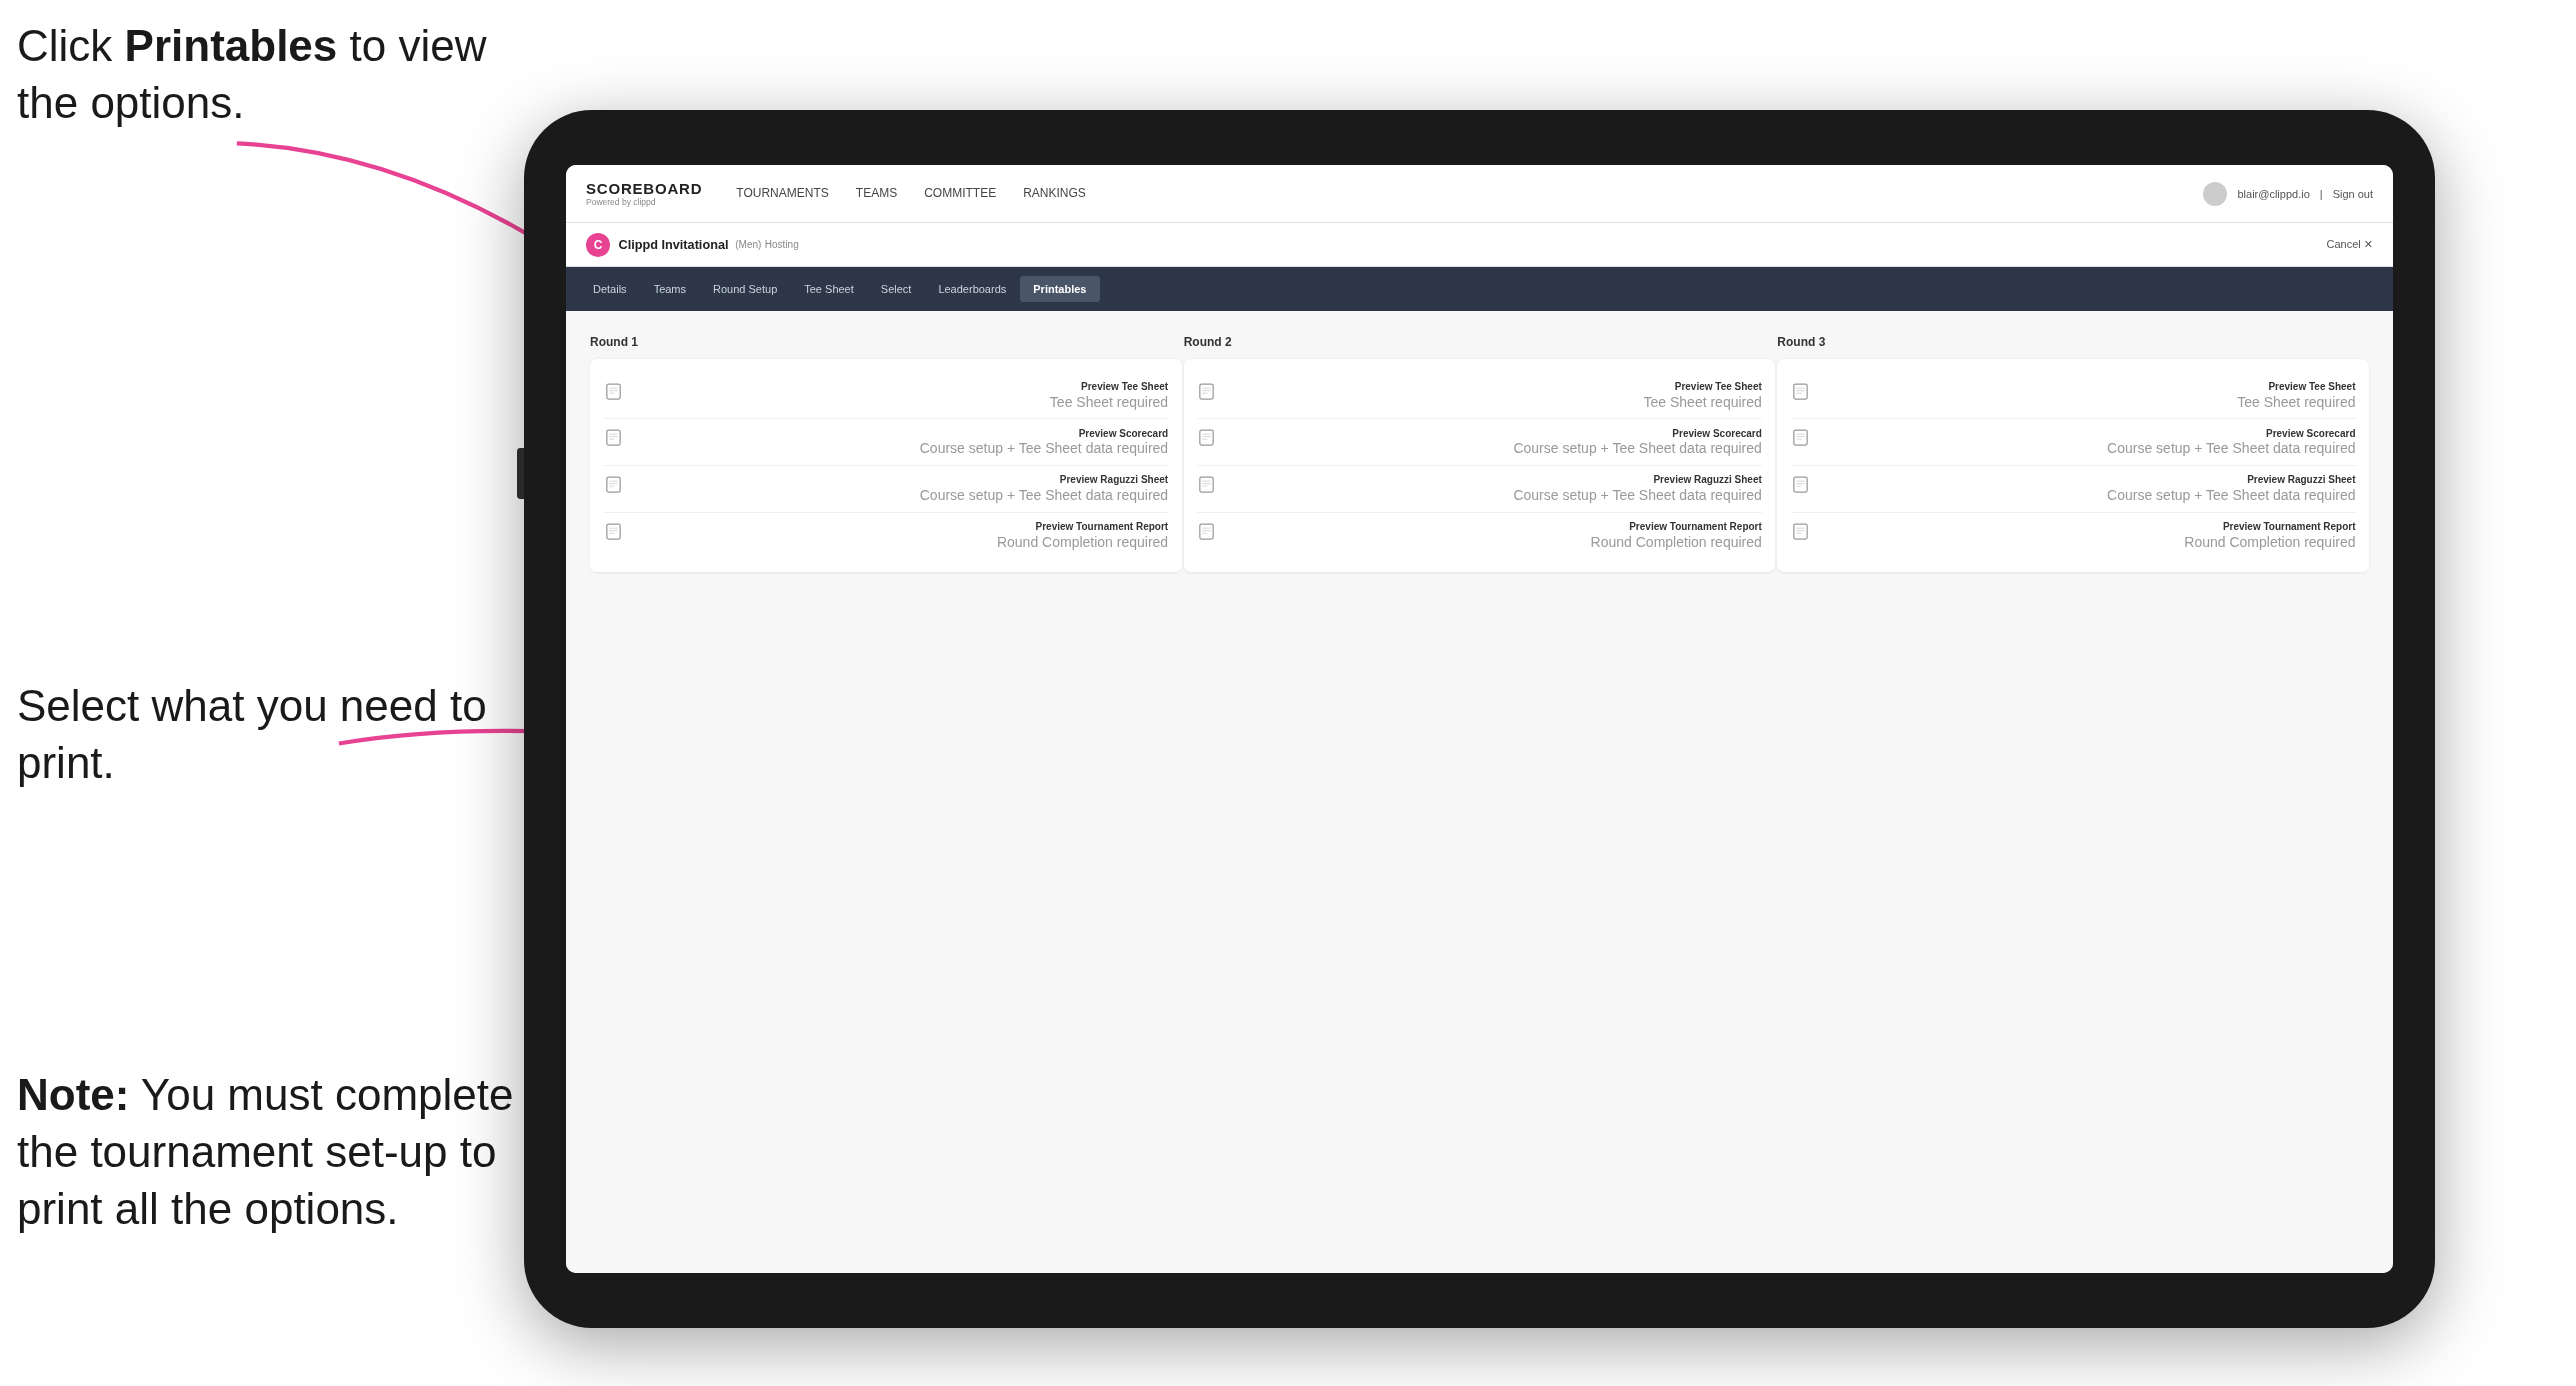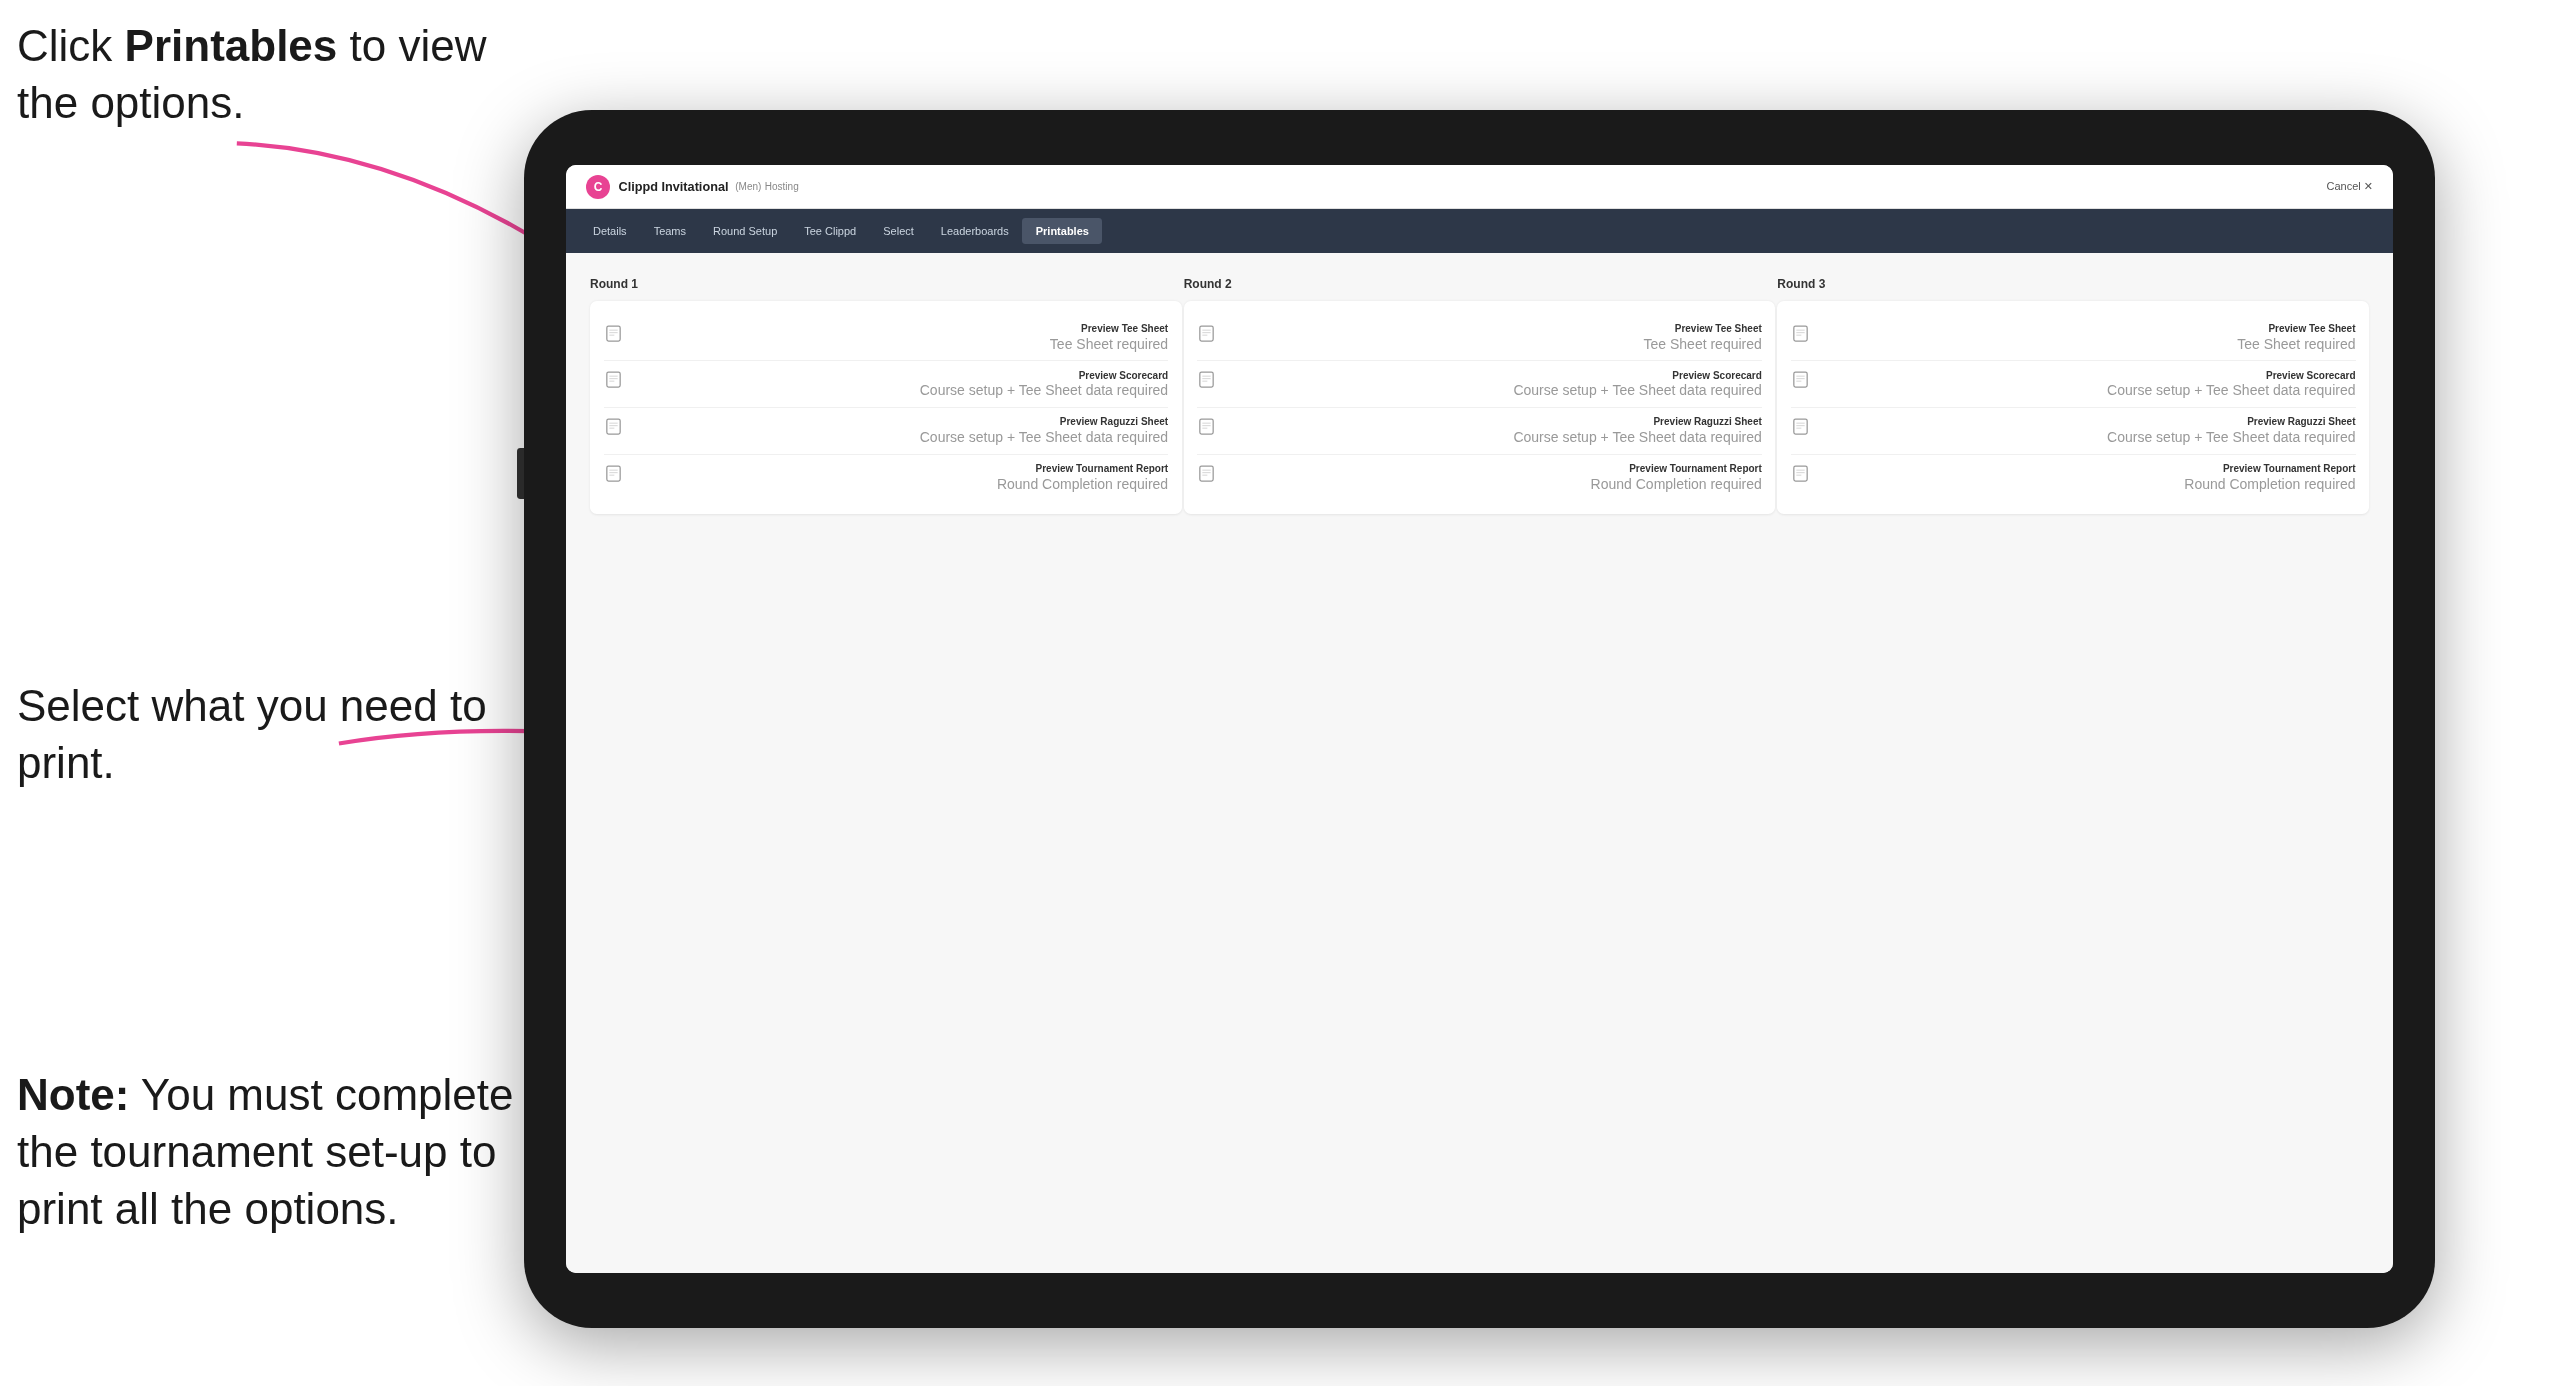--- a/index.html
+++ b/index.html
@@ -298,34 +298,52 @@
   </defs>
   <path d="M 20 60 Q 200 30 440 60" stroke="#e84393" stroke-width="5" fill="none" marker-end="url(#arrowhead2)"></path>
 </svg>
 
 <div class="tablet-frame">
 
   <div style="position:absolute; left:-6.8px; top:338px; width:6.8px; height:51px; background:#2a2a2a; border-radius:3.4px 0 0 3.4px;"></div>
 
   <div class="tablet-screen">
 
+    <div class="top-nav">
+      <div class="logo-area">
+        <span class="logo-text">SCOREBOARD</span>
+        <span class="logo-sub">Powered by clippd</span>
+      </div>
+      <div class="top-nav-links">
+        <a class="top-nav-link">TOURNAMENTS</a>
+        <a class="top-nav-link">TEAMS</a>
+        <a class="top-nav-link">COMMITTEE</a>
+        <a class="top-nav-link">RANKINGS</a>
+      </div>
+      <div class="top-nav-right">
+        <div class="user-avatar"></div>
+        <span>blair@clippd.io</span>
+        <span> | </span>
+        <a style="color:#555;text-decoration:none;font-size:11px;">Sign out</a>
+      </div>
+    </div>
 
     <div class="tournament-header">
       <div class="tournament-logo">C</div>
       <span class="tournament-name">Clippd Invitational</span>
       <span class="tournament-tag">(Men)</span>
       <span class="tournament-status">Hosting</span>
       <span class="tournament-cancel">Cancel ✕</span>
     </div>
 
     <div class="tab-bar">
       <div class="tab-item">Details</div>
       <div class="tab-item">Teams</div>
       <div class="tab-item">Round Setup</div>
-      <div class="tab-item">Tee Clippd</div>
+      <div class="tab-item">Tee Sheet</div>
       <div class="tab-item">Select</div>
       <div class="tab-item">Leaderboards</div>
       <div class="tab-item active">Printables</div>
     </div>
 
     <div class="main-content">
       <div class="rounds-grid">
 
         <div class="round-section">
           <div class="round-title">Round 1</div>

